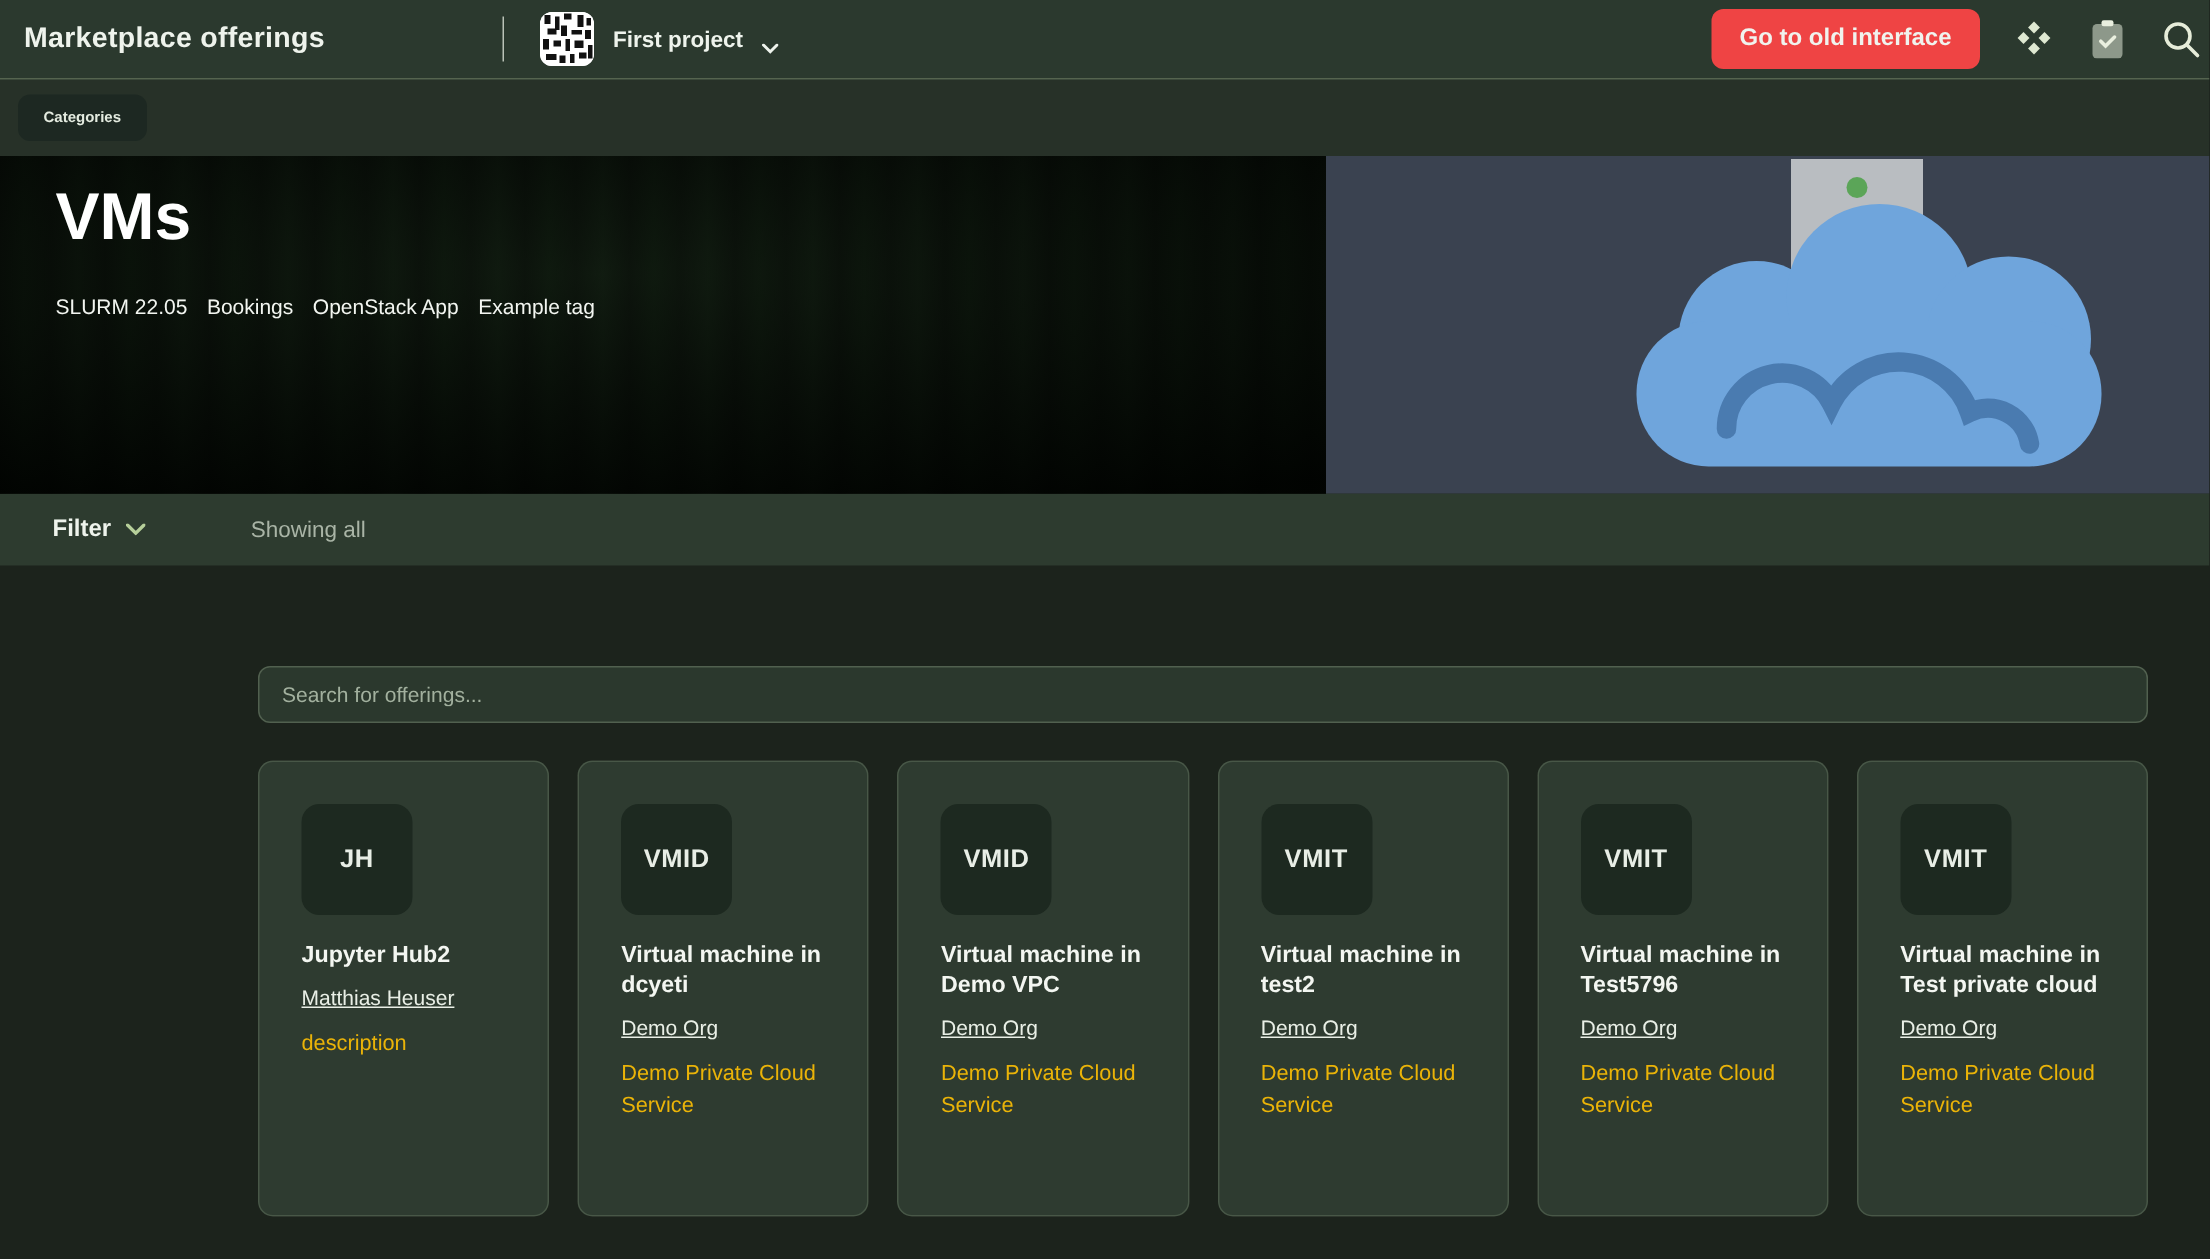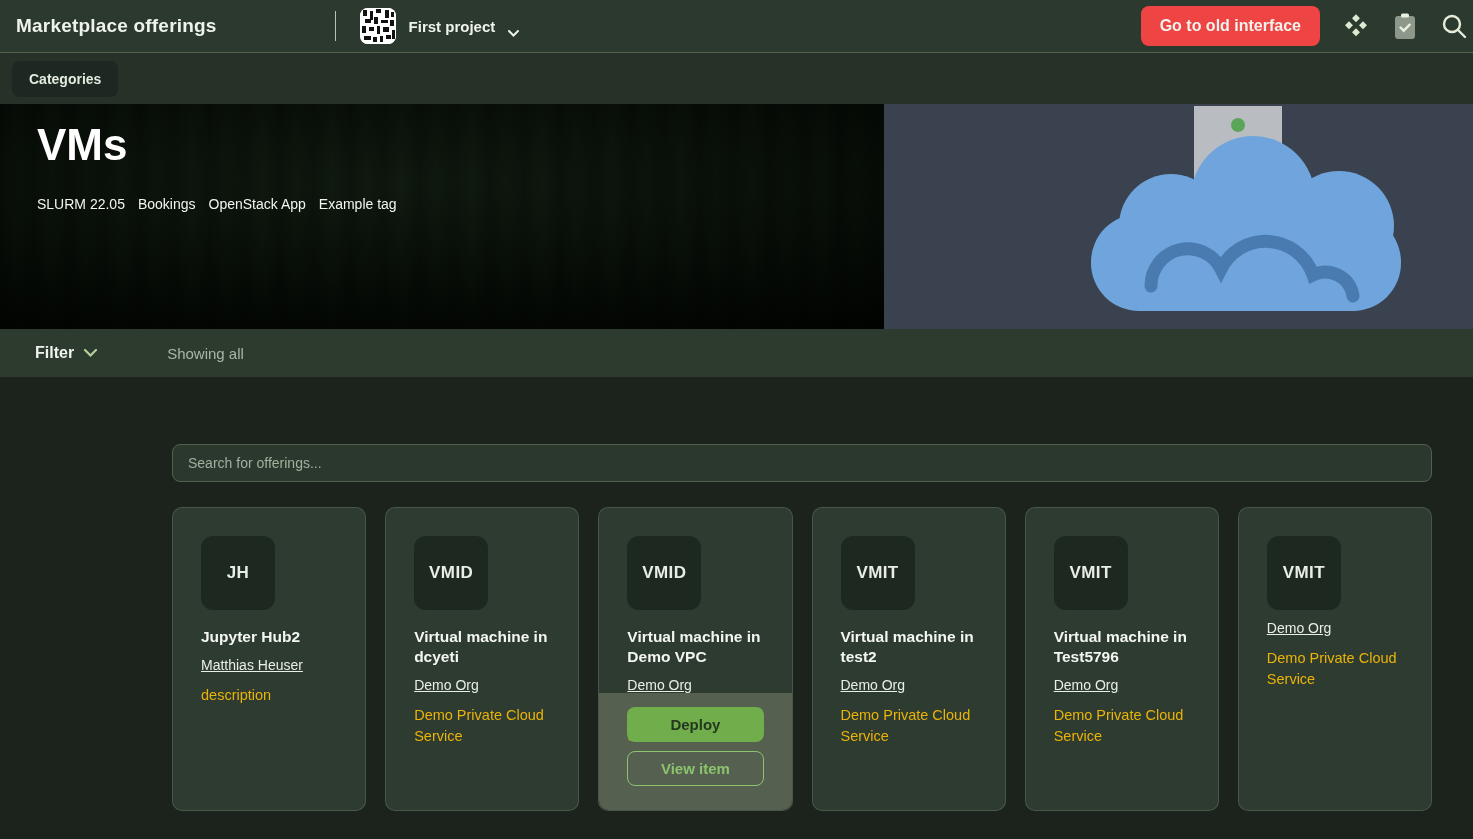--- a/index.html
+++ b/index.html
@@ -21,21 +21,21 @@
   .old-ui-btn { background:#ef4444; color:#f0f3ee; border:none; border-radius:8px;
     padding:11px 19px; font-size:16px; font-weight:700; font-family:inherit; cursor:pointer; }
   .hicon { width:26px; height:26px; margin-left:23px; display:flex; align-items:center;
     justify-content:center; cursor:pointer; flex:none; }
   .hicon.search-edge { margin-right:-10px; }
 
   
   .cat-row { height:51px; background:var(--catrow-bg,#26topt); background:#273128;
     display:flex; align-items:center; padding:0 12px; }
   .cat-btn { background:#1d2822; color:#e4ebe0; border:none; border-radius:8px;
-    padding:10px 17px; font-size:14px; font-weight:700; font-family:inherit; cursor:pointer; }
+    padding:10px 17px; font-size:10px; font-weight:700; font-family:inherit; cursor:pointer; }
 
   
   .hero { height:225px; position:relative; display:flex; }
   .hero-left { width:884px; height:100%;
     background:
       radial-gradient(120% 95% at 45% 35%, rgba(22,34,22,.55) 0%, rgba(1,3,1,.93) 78%),
       repeating-linear-gradient(90deg,#020402 0px,#071107 16px,#030603 34px,#0a140a 52px,#020402 70px);
     background-color:#040704; }
   .hero-right { flex:1; height:100%; background:var(--hero-right-bg,#3a4250); position:relative; overflow:hidden; }
   .cloud-art { position:absolute; right:62px; bottom:16px; }
@@ -205,41 +205,39 @@
     <a class="card-org">Demo Org</a>
     <div class="card-sub">Demo Private Cloud Service</div>
   </div>
       <div class="card">
     <div class="logo">
       <span class="initials">VMID</span>
     </div>
     <div class="card-title">Virtual machine in Demo VPC</div>
     <a class="card-org">Demo Org</a>
     <div class="card-sub">Demo Private Cloud Service</div>
-  <div class="overlay">
-          <button class="btn-deploy">Deploy</button>
-          <button class="btn-view">View item</button>
-        </div></div>
+  </div>
       <div class="card">
     <div class="logo">
       <span class="initials">VMIT</span>
     </div>
     <div class="card-title">Virtual machine in test2</div>
     <a class="card-org">Demo Org</a>
     <div class="card-sub">Demo Private Cloud Service</div>
   </div>
       <div class="card">
     <div class="logo">
       <span class="initials">VMIT</span>
     </div>
     <div class="card-title">Virtual machine in Test5796</div>
     <a class="card-org">Demo Org</a>
     <div class="card-sub">Demo Private Cloud Service</div>
   </div>
       <div class="card">
     <div class="logo">
       <span class="initials">VMIT</span>
     </div>
+    <div class="card-title">Virtual machine in Test private cloud</div>
     <a class="card-org">Demo Org</a>
     <div class="card-sub">Demo Private Cloud Service</div>
   </div>
     </div>
 </div>
 
 </body></html>

